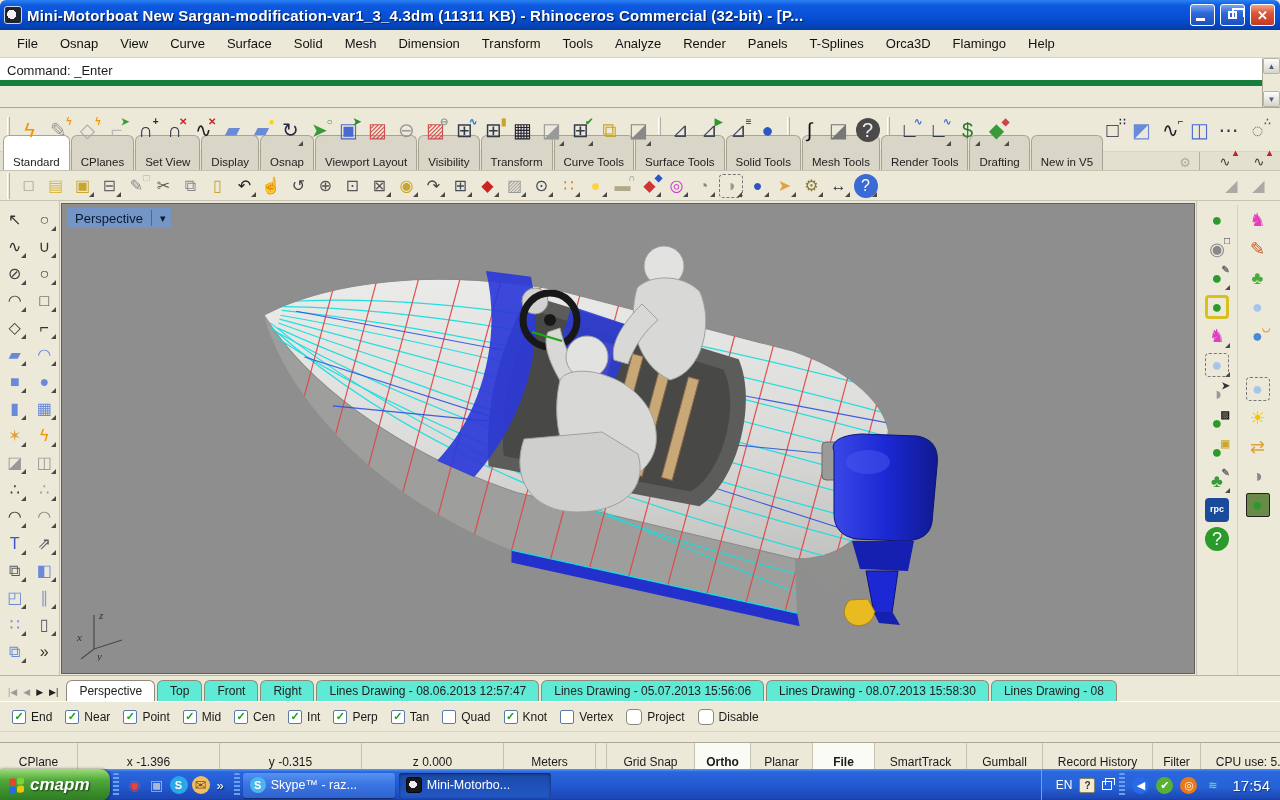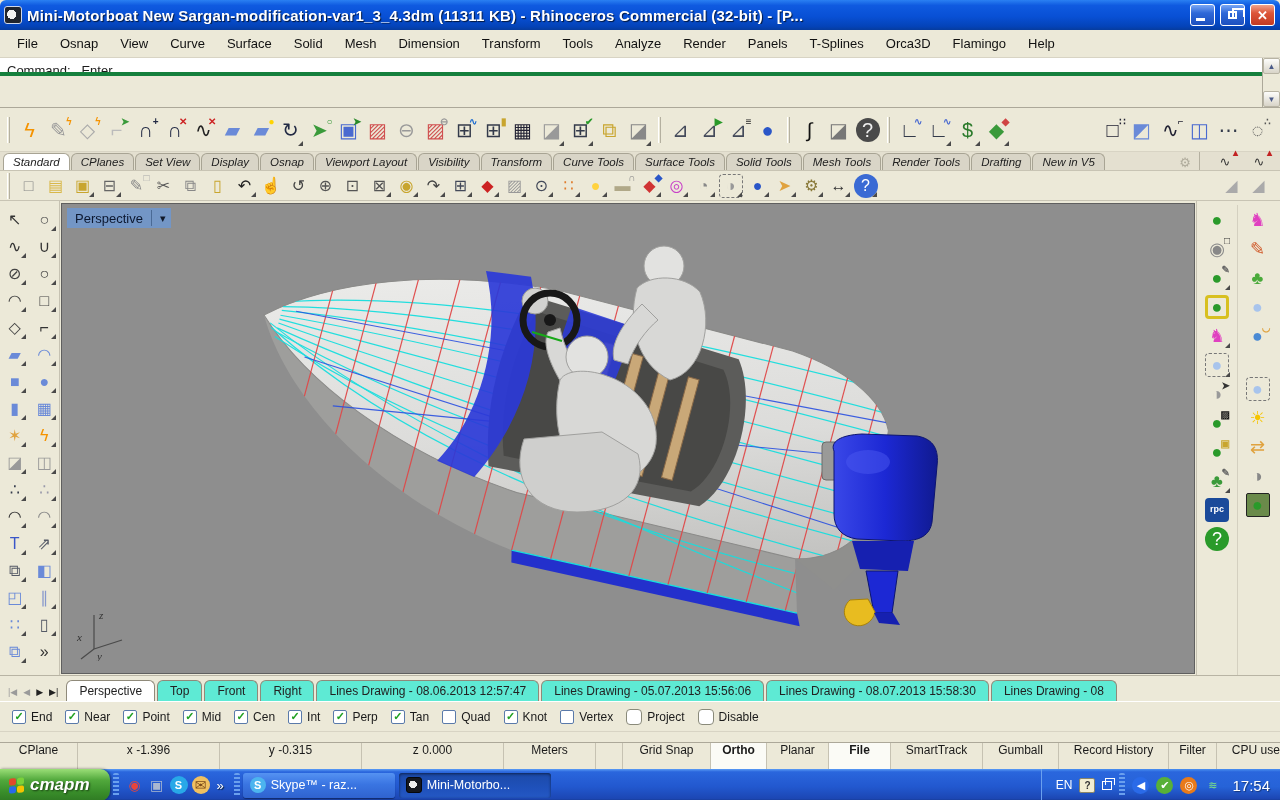--- a/index.html
+++ b/index.html
@@ -23,21 +23,21 @@
   .restorebox { width:9px; height:8px; border:2px solid #fff; position:relative; }
   .restorebox::before { content:""; position:absolute; left:2px; top:-5px; width:9px; height:7px; border:2px solid #fff; border-bottom:none; }
 
   
   .menubar { flex:none; height:28px; display:flex; align-items:center; padding-left:6px;
     background:#ece9d8; border-bottom:1px solid #d8d4c4; font-size:13px; }
   .mi { padding:5px 11px; color:#111; cursor:default; }
 
   
   .cmdwrap { flex:none; height:50px; position:relative; background:#ece9d8; border-bottom:1px solid #aca899; }
-  .cmdrow { height:18px; background:#fff; border-bottom:4px solid #15803d; padding:5px 7px 0 7px;
+  .cmdrow { height:28px; background:#fff; border-bottom:6px solid #15803d; padding:5px 7px 0 7px;
     font-size:13px; color:#1c1c1c; white-space:nowrap; overflow:hidden; margin-right:18px; }
   .cmdrow.cur { height:24px; font-weight:bold; border-bottom:none; }
   .caret { display:inline-block; width:1px; height:13px; background:#000; margin-left:4px; vertical-align:middle;
     animation:blink 1.1s steps(1) infinite; }
   @keyframes blink { 50% { opacity:0; } }
   .cmdscroll { position:absolute; right:0; top:0; bottom:0; width:18px; background:#ece9d8;
     border-left:1px solid #aca899; display:flex; flex-direction:column; justify-content:space-between; }
   .sbtn { height:16px; display:flex; align-items:center; justify-content:center; font-size:8px; color:#4a5a88;
     background:linear-gradient(180deg,#fdfdfb,#d8d4c8); border:1px solid #b8b4a4; border-radius:2px; }
 
@@ -60,22 +60,22 @@
     border-left:5px solid transparent; border-bottom:5px solid #4a4a4a; }
   .tbi.round .ic { border-radius:50%; }
   .tbi.txt .g { font-size:9px; font-weight:bold; letter-spacing:0; }
   .tbi.dashbox .ic { outline:1px dashed #777; outline-offset:-1px; }
   .tbi.hazard .ic { border:3px solid #d8c020; border-radius:4px; }
   .tbi.boxed .ic { border:1px solid #222; border-radius:2px; }
 
   
   .tabrow { flex:none; height:19px; display:flex; align-items:flex-end; background:#e4e0d0; padding-left:3px;
     border-bottom:1px solid #c8c4b4; font-size:11.5px; }
-  .ttab { padding:2px 9px 2px; margin-right:1px; background:#d9d5c7; color:#222;
-    border:1px solid #a8a494; border-bottom:none; border-radius:6px 6px 0 0; white-space:nowrap;font-style:italic; }
+  .ttab { padding:20px 9px 2px; margin-right:1px; background:#d9d5c7; color:#222;
+    border:1px solid #a8a494; border-bottom:none; border-radius:6px 6px 0 0; white-space:nowrap; }
   .ttab.active { background:#fff; }
   .gearspot { margin-left:auto; font-size:13px; color:#b0ac9c; padding:0 8px; }
   .sidegrp { display:flex; border-left:1px solid #b4b0a0; padding-left:8px; margin-right:4px; }
   .sidegrp .tbi { width:34px; height:18px; }
   .sidegrp .g { font-size:13px; }
 
   
   .work { flex:none; height:474px; display:flex; background:#ece9d8; }
   .railL { width:60px; flex:none; display:grid; grid-template-columns:1fr 1fr; align-content:start;
     justify-items:center; padding-top:5px; row-gap:0; border-right:1px solid #c6c2b2; }
@@ -112,21 +112,21 @@
   .cb { width:14px; height:14px; background:#fff; border:1px solid #5a7aaa; border-radius:2px;
     display:flex; align-items:center; justify-content:center; margin-right:5px; }
   .cb .t { visibility:hidden; color:#21a121; font-size:11px; font-weight:bold; line-height:1; }
   .cb.checked .t { visibility:visible; }
   .cb.rounded { border-radius:4px; width:16px; height:16px; border-color:#8a8a7a; }
   .gapstrip { flex:none; height:11px; background:#ece9d8; border-top:1px solid #d8d4c4; }
 
   
   .statusbar { flex:none; height:27px; display:flex; align-items:stretch; background:#ece9d8;
     border-top:1px solid #aca899; font-size:12px; }
-  .scell { display:flex; align-items:flex-start; justify-content:center; gap:5px; padding:0 20px;
+  .scell { display:flex; align-items:flex-end; justify-content:center; gap:5px; padding:0 4px;
     border-right:1px solid #c6c2b2; white-space:nowrap; overflow:hidden; flex:none; }
   .scell.grow { flex:1; justify-content:flex-start; padding-left:6px; }
   .scell.on { background:#fbfbf6; font-weight:bold; }
   .sw { display:none; }
   .sw.onsw { display:inline-block; width:11px; height:11px; background:#000; }
 
   
   .taskbar { flex:none; height:32px; display:flex; align-items:center;
     background:linear-gradient(180deg,#5a9cf5 0%,#2a66dd 9%,#2258cf 55%,#1c47b4 92%,#16398f 100%); }
   .startbtn { height:32px; flex:none; display:flex; align-items:center; gap:6px; padding:0 20px 0 9px;

